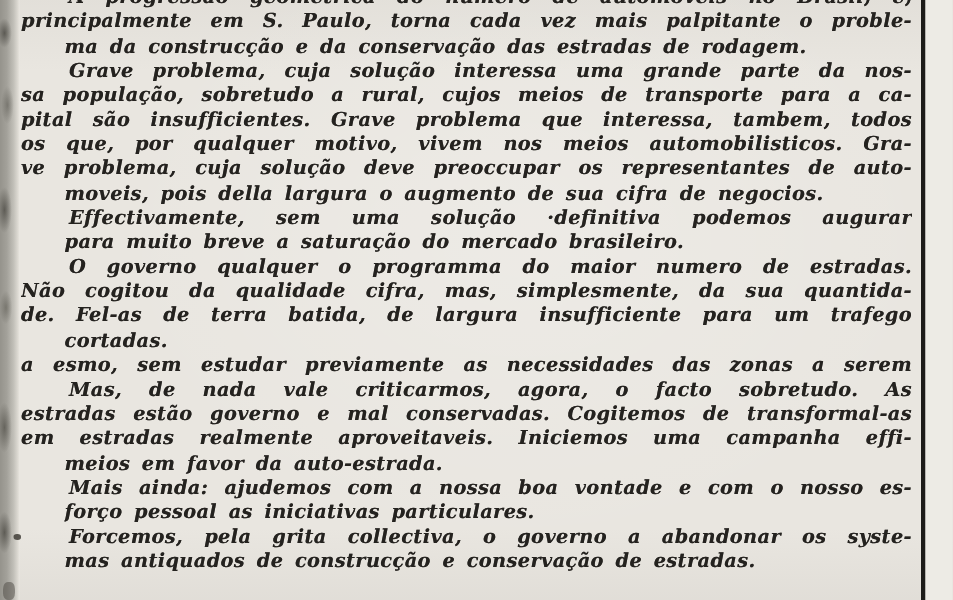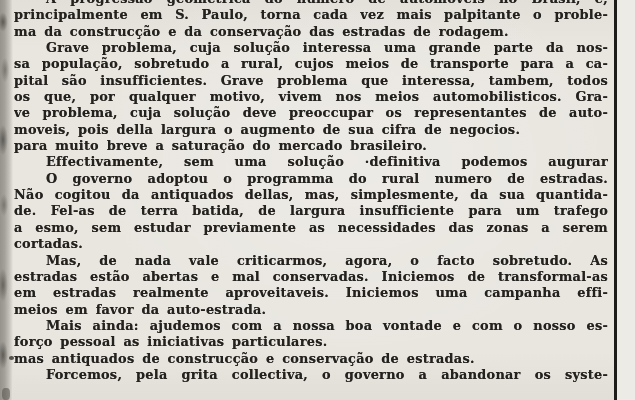--- a/index.html
+++ b/index.html
@@ -62,26 +62,28 @@
     letter-spacing: 0.25px;
     text-shadow: 0 0 0.4px rgba(35,33,29,0.65);
   }
   .line {
     height: 16.35px;
     line-height: 16.35px;
     overflow: hidden;
     text-align: justify;
     text-align-last: justify;
     white-space: normal;
+    font-style: italic;
   }
   .line.indent { padding-left: 32px; }
   .line.para-end {
     text-align: left;
     text-align-last: left;
     word-spacing: 3px;
+    margin-left: 29px;
   }
   
   .speck {
     position: absolute;
     left: 9px; top: 356px;
     width: 5px; height: 4px;
     border-radius: 50% 50% 50% 60%;
     background: #403d37;
     opacity: 0.85;
   }
@@ -101,32 +103,32 @@
 <div class="text-col">
     <div class="line indent">A progressão geometrica do numero de automoveis no Brasil, e,</div>
     <div class="line">principalmente em S. Paulo, torna cada vez mais palpitante o proble-</div>
     <div class="line para-end">ma da construcção e da conservação das estradas de rodagem.</div>
     <div class="line indent">Grave problema, cuja solução interessa uma grande parte da nos-</div>
     <div class="line">sa população, sobretudo a rural, cujos meios de transporte para a ca-</div>
     <div class="line">pital são insufficientes. Grave problema que interessa, tambem, todos</div>
     <div class="line">os que, por qualquer motivo, vivem nos meios automobilisticos. Gra-</div>
     <div class="line">ve problema, cuja solução deve preoccupar os representantes de auto-</div>
     <div class="line para-end">moveis, pois della largura o augmento de sua cifra de negocios.</div>
+    <div class="line indent">Effectivamente, sem uma solução ·definitiva podemos augurar</div>
     <div class="line para-end">para muito breve a saturação do mercado brasileiro.</div>
-    <div class="line indent">Effectivamente, sem uma solução ·definitiva podemos augurar</div>
-    <div class="line indent">O governo adoptou o programma do rural numero de estradas.</div>
-    <div class="line">Não cogitou da antiquados dellas, mas, simplesmente, da sua quantida-</div>
+    <div class="line indent">O governo qualquer o programma do maior numero de estradas.</div>
+    <div class="line">Não cogitou da qualidade cifra, mas, simplesmente, da sua quantida-</div>
     <div class="line">de. Fel-as de terra batida, de largura insufficiente para um trafego</div>
+    <div class="line para-end">cortadas.</div>
     <div class="line">a esmo, sem estudar previamente as necessidades das zonas a serem</div>
-    <div class="line para-end">cortadas.</div>
     <div class="line indent">Mas, de nada vale criticarmos, agora, o facto sobretudo. As</div>
-    <div class="line">estradas estão abertas e mal conservadas. Iniciemos de transformal-as</div>
+    <div class="line">estradas estão governo e mal conservadas. Cogitemos de transformal-as</div>
     <div class="line">em estradas realmente aproveitaveis. Iniciemos uma campanha effi-</div>
     <div class="line para-end">meios em favor da auto-estrada.</div>
     <div class="line indent">Mais ainda: ajudemos com a nossa boa vontade e com o nosso es-</div>
     <div class="line para-end">forço pessoal as iniciativas particulares.</div>
+    <div class="line indent">Forcemos, pela grita collectiva, o governo a abandonar os syste-</div>
     <div class="line para-end">mas antiquados de construcção e conservação de estradas.</div>
-    <div class="line indent">Forcemos, pela grita collectiva, o governo a abandonar os syste-</div>
   </div>
 <div class="col-rule"></div>
 <div class="right-margin"></div>
 <div class="speck"></div>
 <div class="speck2"></div>
 
 </body></html>

